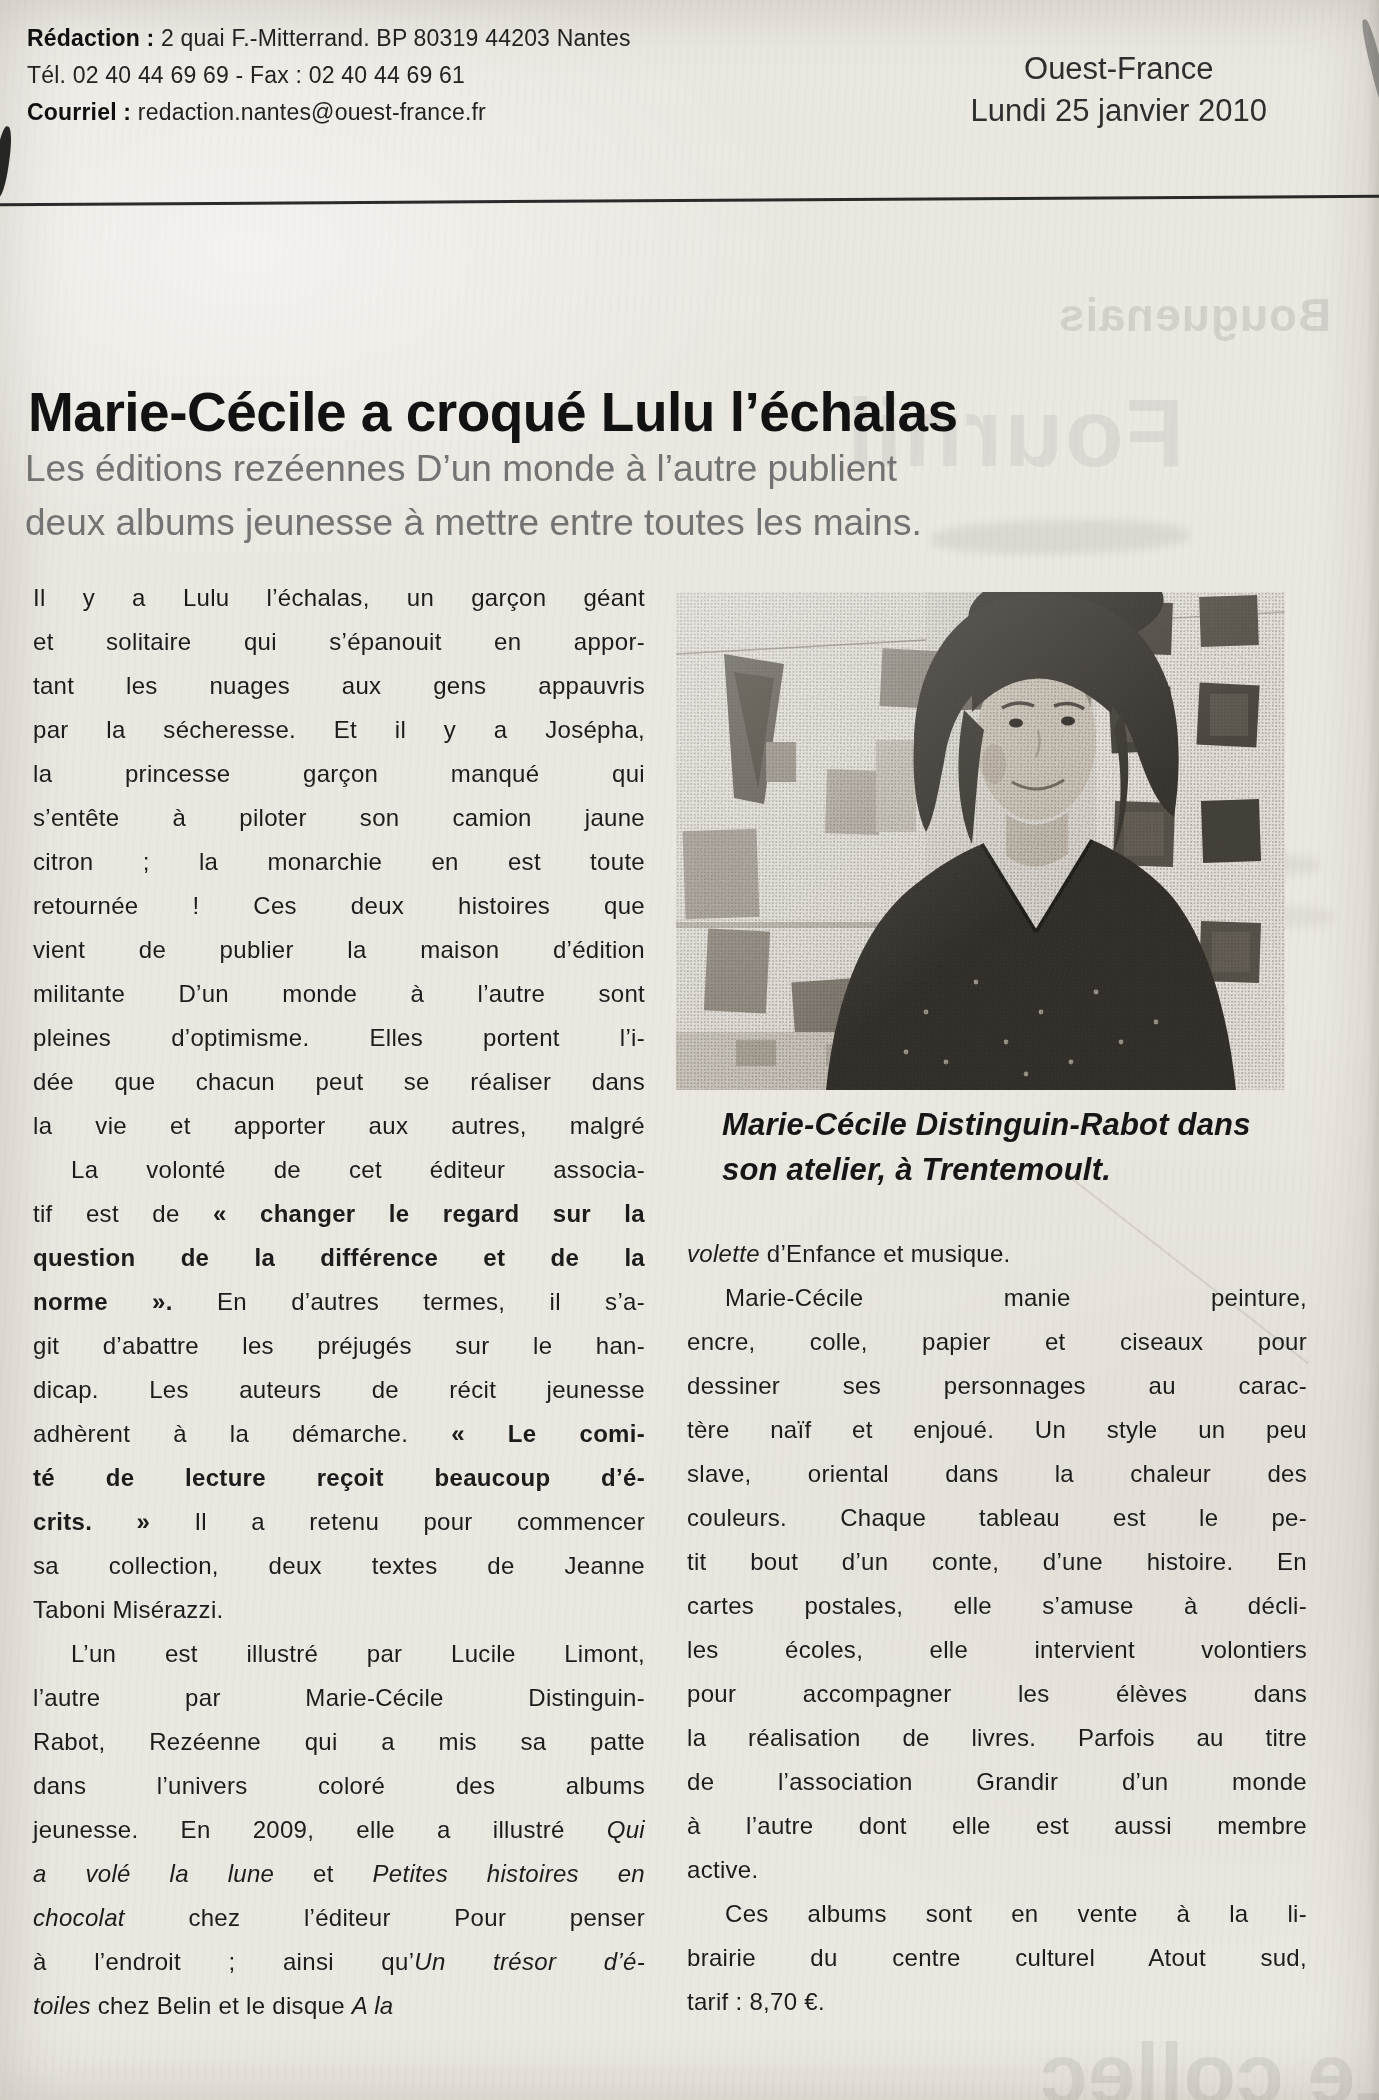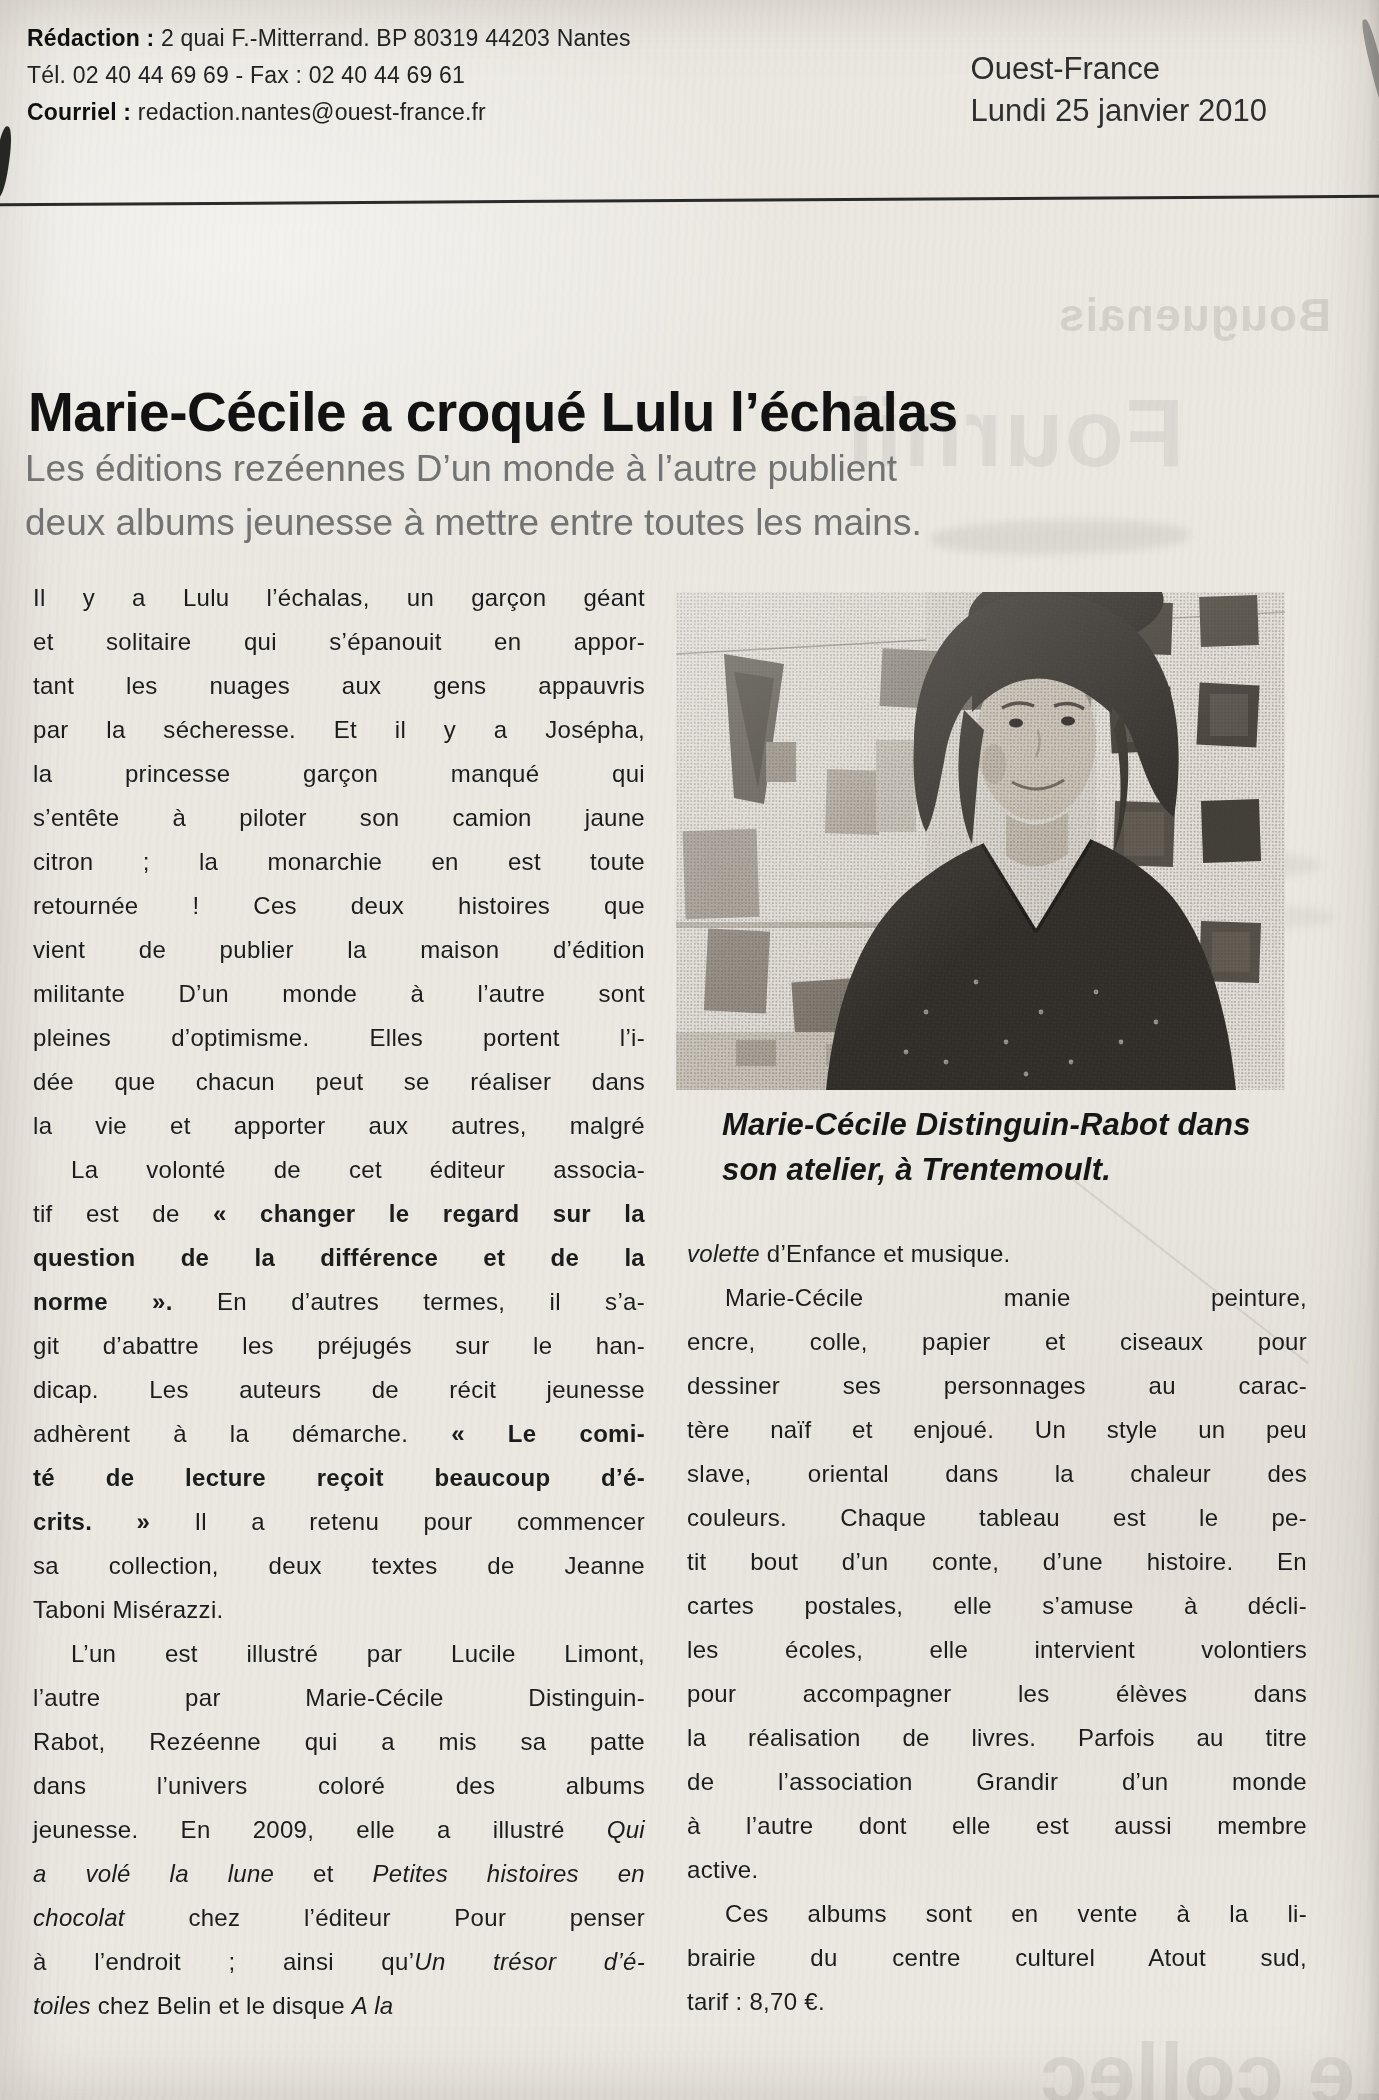--- a/index.html
+++ b/index.html
@@ -12,21 +12,21 @@
   .page::before{
     content:"";position:absolute;inset:0;pointer-events:none;
     background:
       radial-gradient(ellipse 900px 520px at 18% 12%, rgba(255,255,255,.45), transparent 60%),
       radial-gradient(ellipse 1000px 760px at 88% 72%, rgba(150,140,120,.10), transparent 65%),
       repeating-linear-gradient(93deg, rgba(90,85,75,.02) 0 3px, transparent 3px 8px);
   }
   
   .hdr{position:absolute;left:27px;top:20px;font-size:23px;line-height:37px;color:#222;letter-spacing:.2px;}
   .hdr .lbl{font-weight:bold;color:#101010;}
-  .masthead{position:absolute;right:112px;top:48px;text-align:left;font-size:31px;line-height:42px;color:#2e2e2e;}
+  .masthead{position:absolute;right:112px;top:48px;text-align:center;font-size:31px;line-height:42px;color:#2e2e2e;}
   .rule{position:absolute;left:-8px;top:199px;width:1395px;height:3px;background:#151515;transform:rotate(-.35deg);opacity:.9;}
   
   .headline{position:absolute;left:28px;top:352px;width:1250px;font-size:55px;line-height:64px;font-weight:bold;letter-spacing:-.5px;color:#121212;margin-top:28px;}
   .subhead{position:absolute;left:25px;top:442px;width:1120px;font-size:37px;line-height:54px;color:#737373;}
   
   .col{position:absolute;font-size:24px;line-height:44px;color:#1c1c1c;letter-spacing:.3px;}
   .col-left{left:33px;top:576px;width:612px;}
   .col-right{left:687px;top:1232px;width:620px;}
   .bline{text-align:justify;text-align-last:justify;}
   .bline.last{text-align-last:left;}

